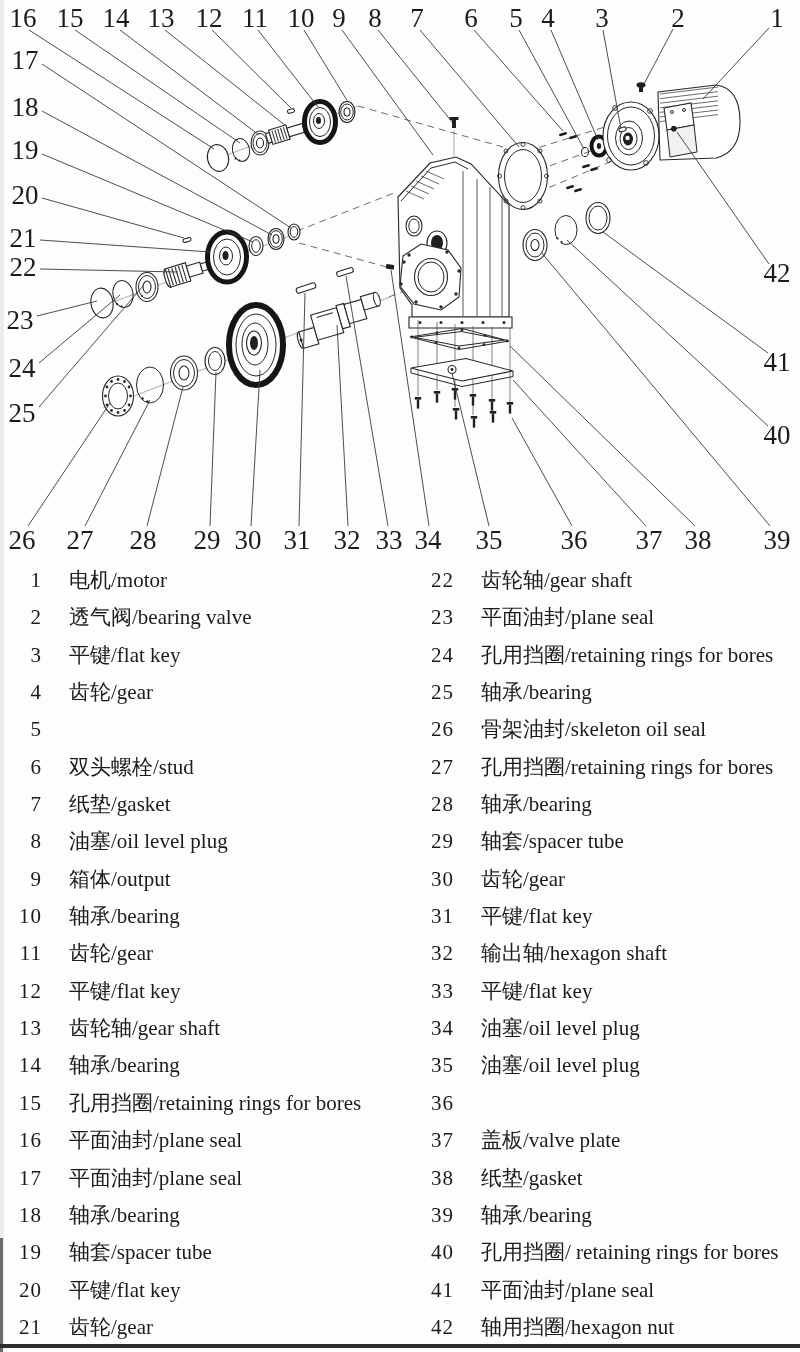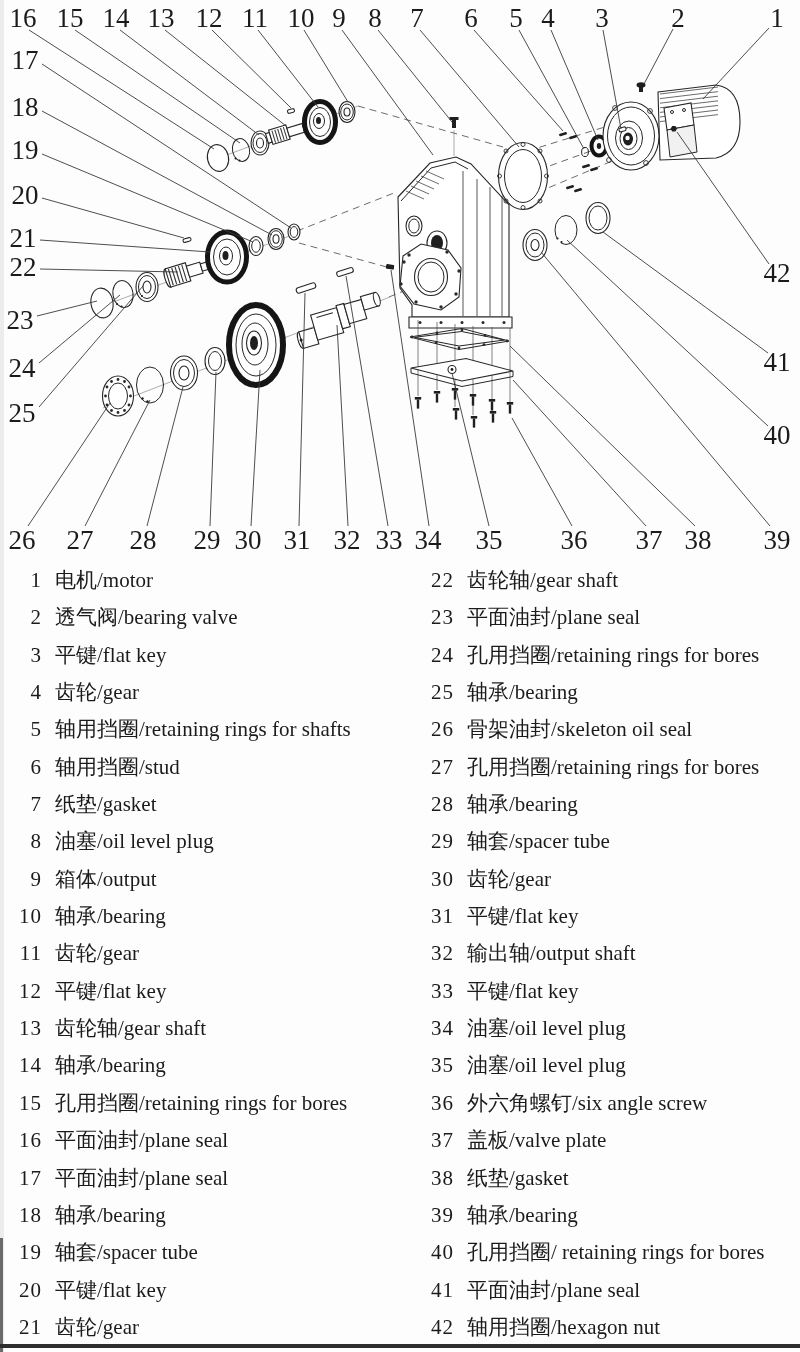--- a/index.html
+++ b/index.html
@@ -24,21 +24,21 @@
   .rim{stroke:#151515;fill:#fff;}
 
   .plist{position:absolute;top:562px;}
   #list-left{left:12px;width:400px;}
   #list-right{left:422px;width:374px;}
   .prow{display:flex;align-items:baseline;height:37.35px;line-height:37.35px;
         font-size:21px;white-space:nowrap;}
   .prow .no{display:inline-block;text-align:right;flex:0 0 auto;letter-spacing:1px;}
   #list-left .no{width:30px;}
   #list-right .no{width:32px;}
-  .prow .lbl{margin-left:13px;}
+  .prow .lbl{margin-left:27px;}
 </style>
 </head>
 <body>
 
 <div class="page-edge-left"></div>
 <div class="page-edge-left-dark"></div>
 
 <svg id="diagram" viewBox="0 0 800 560">
 
   <g>
@@ -503,26 +503,25 @@
     <span class="lbl">平键/flat key</span>
   </div>
 
   <div class="prow">
     <span class="no">4</span>
     <span class="lbl">齿轮/gear</span>
   </div>
 
   <div class="prow">
     <span class="no">5</span>
-    <span class="lbl">轴用挡圈/retaining rings for shafts</span>
   </div>
 
   <div class="prow">
     <span class="no">6</span>
-    <span class="lbl">轴用挡圈/stud</span>
+    <span class="lbl">双头螺栓/stud</span>
   </div>
 
   <div class="prow">
     <span class="no">7</span>
     <span class="lbl">纸垫/gasket</span>
   </div>
 
   <div class="prow">
     <span class="no">8</span>
     <span class="lbl">油塞/oil level plug</span>
@@ -639,41 +638,40 @@
     <span class="lbl">齿轮/gear</span>
   </div>
 
   <div class="prow">
     <span class="no">31</span>
     <span class="lbl">平键/flat key</span>
   </div>
 
   <div class="prow">
     <span class="no">32</span>
-    <span class="lbl">输出轴/output shaft</span>
+    <span class="lbl">输出轴/hexagon shaft</span>
   </div>
 
   <div class="prow">
     <span class="no">33</span>
     <span class="lbl">平键/flat key</span>
   </div>
 
   <div class="prow">
     <span class="no">34</span>
     <span class="lbl">油塞/oil level plug</span>
   </div>
 
   <div class="prow">
     <span class="no">35</span>
     <span class="lbl">油塞/oil level plug</span>
   </div>
 
   <div class="prow">
     <span class="no">36</span>
-    <span class="lbl">外六角螺钉/six angle screw</span>
   </div>
 
   <div class="prow">
     <span class="no">37</span>
     <span class="lbl">盖板/valve plate</span>
   </div>
 
   <div class="prow">
     <span class="no">38</span>
     <span class="lbl">纸垫/gasket</span>

